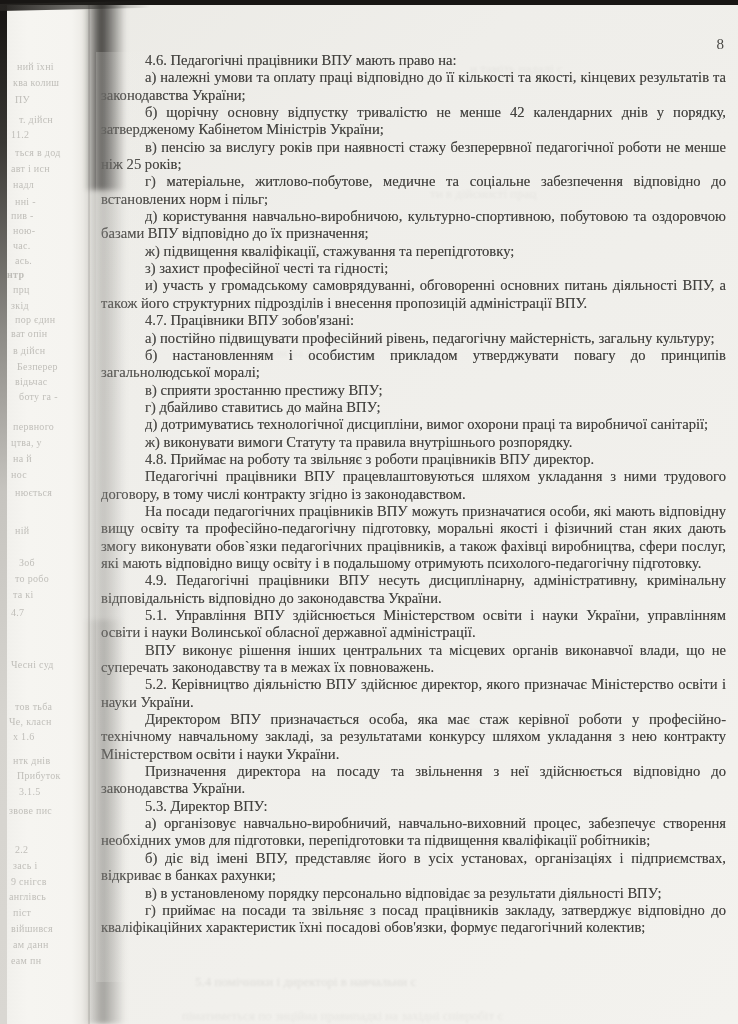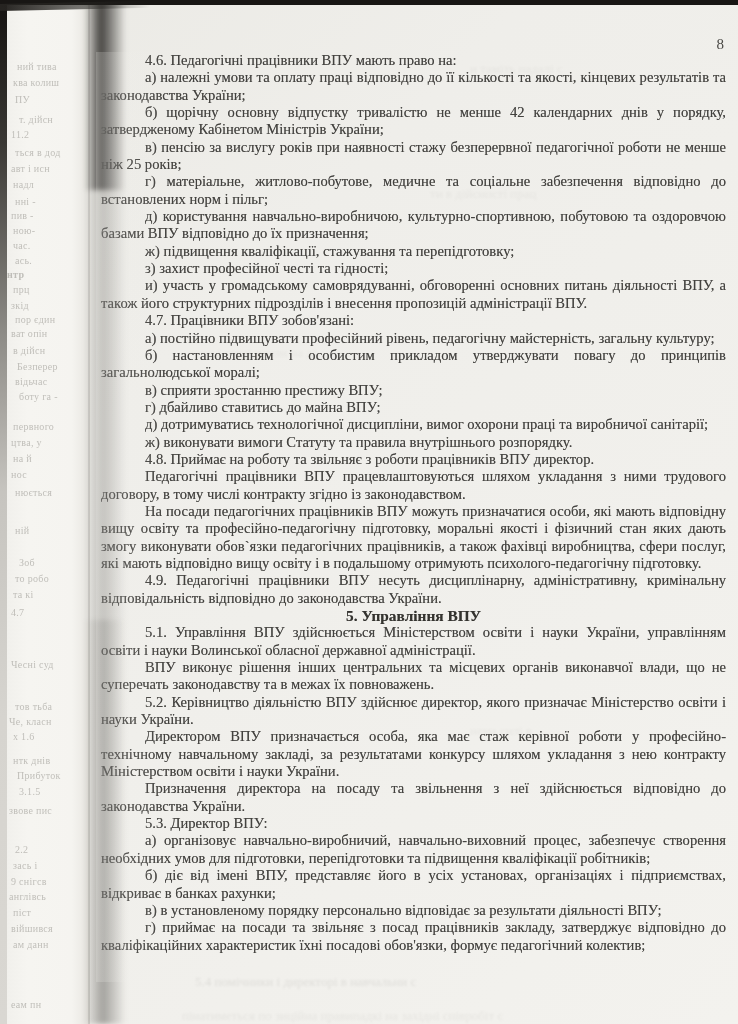--- a/index.html
+++ b/index.html
@@ -47,21 +47,21 @@
   .smudge{position:absolute;left:96px;top:52px;width:72px;height:930px;
     background:linear-gradient(90deg,rgba(240,239,235,0.22),rgba(240,239,235,0));pointer-events:none;}
 </style>
 </head>
 <body>
 
 <div class="scan">
 
   <div class="edge-left"></div>
   <div class="prev-strip" id="prev-strip">
-      <span class="frag" style="top: 57px; left: 10px;">ний тива</span>
+      <span class="frag" style="top: 57px; left: 10px;">ний їхні</span>
       <span class="frag" style="top: 73px; left: 6px;">ква колиш</span>
       <span class="frag" style="top: 90px; left: 8px;">ПУ</span>
       <span class="frag" style="top: 110px; left: 12px;">т. дійсн</span>
       <span class="frag" style="top: 125px; left: 4px;">11.2</span>
       <span class="frag" style="top: 143px; left: 8px;">ться в дод</span>
       <span class="frag" style="top: 159px; left: 4px;">авт і исн</span>
       <span class="frag" style="top: 175px; left: 6px;">надл</span>
       <span class="frag" style="top: 192px; left: 8px;">нні -</span>
       <span class="frag" style="top: 206px; left: 4px; text-align: right;">пив -</span>
       <span class="frag" style="top: 221px; left: 6px;">ною-</span>
@@ -94,21 +94,21 @@
       <span class="frag" style="top: 766px; left: 10px;">Прибуток</span>
       <span class="frag" style="top: 782px; left: 12px;">3.1.5</span>
       <span class="frag" style="top: 801px; left: 2px;">звове пис</span>
       <span class="frag" style="top: 840px; left: 8px;">2.2</span>
       <span class="frag" style="top: 856px; left: 6px;">зась і</span>
       <span class="frag" style="top: 872px; left: 4px;">9 снігсв</span>
       <span class="frag" style="top: 887px; left: 2px;">англівсь</span>
       <span class="frag" style="top: 903px; left: 6px;">піст</span>
       <span class="frag" style="top: 919px; left: 4px;">війшився</span>
       <span class="frag" style="top: 935px; left: 6px;">ам данн</span>
-      <span class="frag" style="top: 951px; left: 4px; margin-top: 44px;">еам пн</span>
+      <span class="frag" style="top: 951px; left: 4px;">еам пн</span>
     </div>
   <div class="spine">
     <div class="s1"></div>
       <div class="s2"></div>
       <div class="s3"></div>
   </div>
   <div class="edge-top"></div>
   <div class="edge-top-left"></div>
 
   <div class="page-number">8</div>
@@ -127,21 +127,20 @@
       <p>а) постійно підвищувати професійний рівень, педагогічну майстерність, загальну культуру;</p>
       <p>б) настановленням і особистим прикладом утверджувати повагу до принципів загальнолюдської моралі;</p>
       <p>в) сприяти зростанню престижу ВПУ;</p>
       <p>г) дбайливо ставитись до майна ВПУ;</p>
       <p>д) дотримуватись технологічної дисципліни, вимог охорони праці та виробничої санітарії;</p>
       <p>ж) виконувати вимоги Статуту та правила внутрішнього розпорядку.</p>
       <p>4.8. Приймає на роботу та звільняє з роботи працівників ВПУ директор.</p>
       <p>Педагогічні працівники ВПУ працевлаштовуються шляхом укладання з ними трудового договору, в тому числі контракту згідно із законодавством.</p>
       <p>На посади педагогічних працівників ВПУ можуть призначатися особи, які мають відповідну вищу освіту та професійно-педагогічну підготовку, моральні якості і фізичний стан яких дають змогу виконувати обов`язки педагогічних працівників, а також фахівці виробництва, сфери послуг, які мають відповідно вищу освіту і в подальшому отримують психолого-педагогічну підготовку.</p>
       <p>4.9. Педагогічні працівники ВПУ несуть дисциплінарну, адміністративну, кримінальну відповідальність відповідно до законодавства України.</p>
-      <p class="h">5. Управління  ВПУ</p>
       <p>5.1. Управління ВПУ здійснюється Міністерством освіти і науки України, управлінням освіти і науки Волинської обласної  державної адміністрації.</p>
       <p>ВПУ виконує рішення інших центральних та місцевих  органів  виконавчої влади, що не суперечать законодавству  та в межах їх повноважень.</p>
       <p>5.2. Керівництво діяльністю ВПУ здійснює директор, якого призначає Міністерство освіти і науки України.</p>
       <p>Директором ВПУ призначається особа, яка має стаж керівної роботи у професійно-технічному навчальному закладі, за результатами конкурсу шляхом укладання з нею контракту Міністерством освіти і науки України.</p>
       <p>Призначення директора на посаду та звільнення з неї здійснюється відповідно до законодавства України.</p>
       <p>5.3. Директор ВПУ:</p>
       <p>а) організовує навчально-виробничий, навчально-виховний процес, забезпечує створення необхідних умов для підготовки, перепідготовки та підвищення кваліфікації робітників;</p>
       <p>б) діє від імені ВПУ, представляє його в усіх установах, організаціях і підприємствах, відкриває в банках рахунки;</p>
       <p>в) в установленому порядку персонально відповідає за результати діяльності ВПУ;</p>
       <p>г) приймає на посади та звільняє з посад працівників закладу, затверджує відповідно до кваліфікаційних характеристик їхні посадові обов'язки, формує педагогічний колектив;</p>

